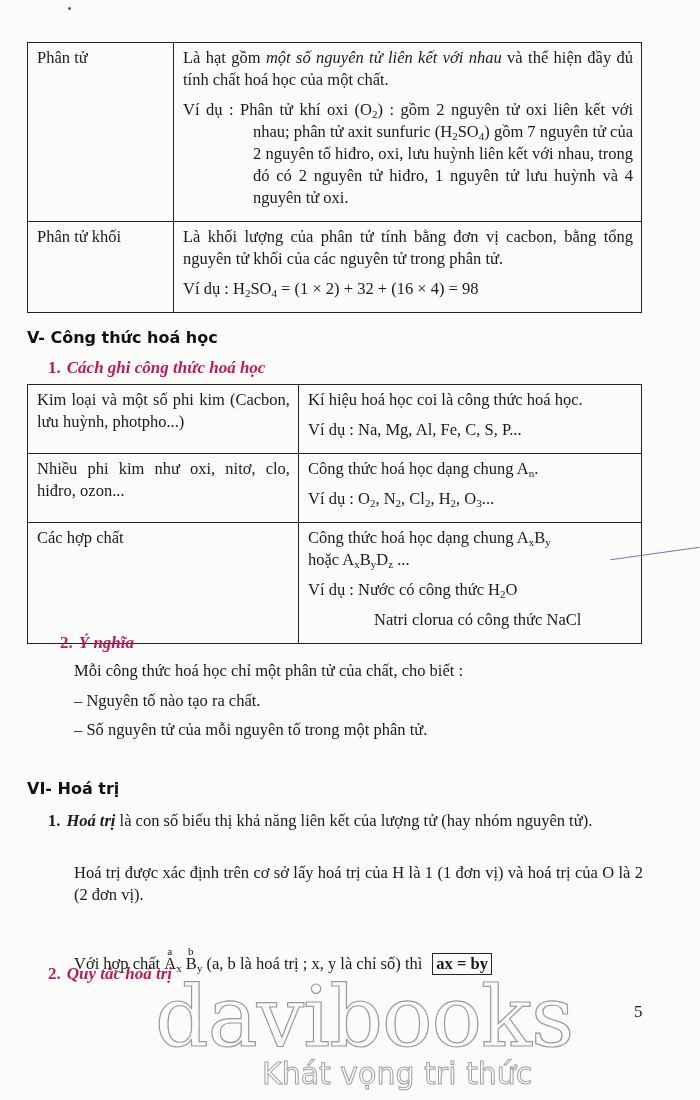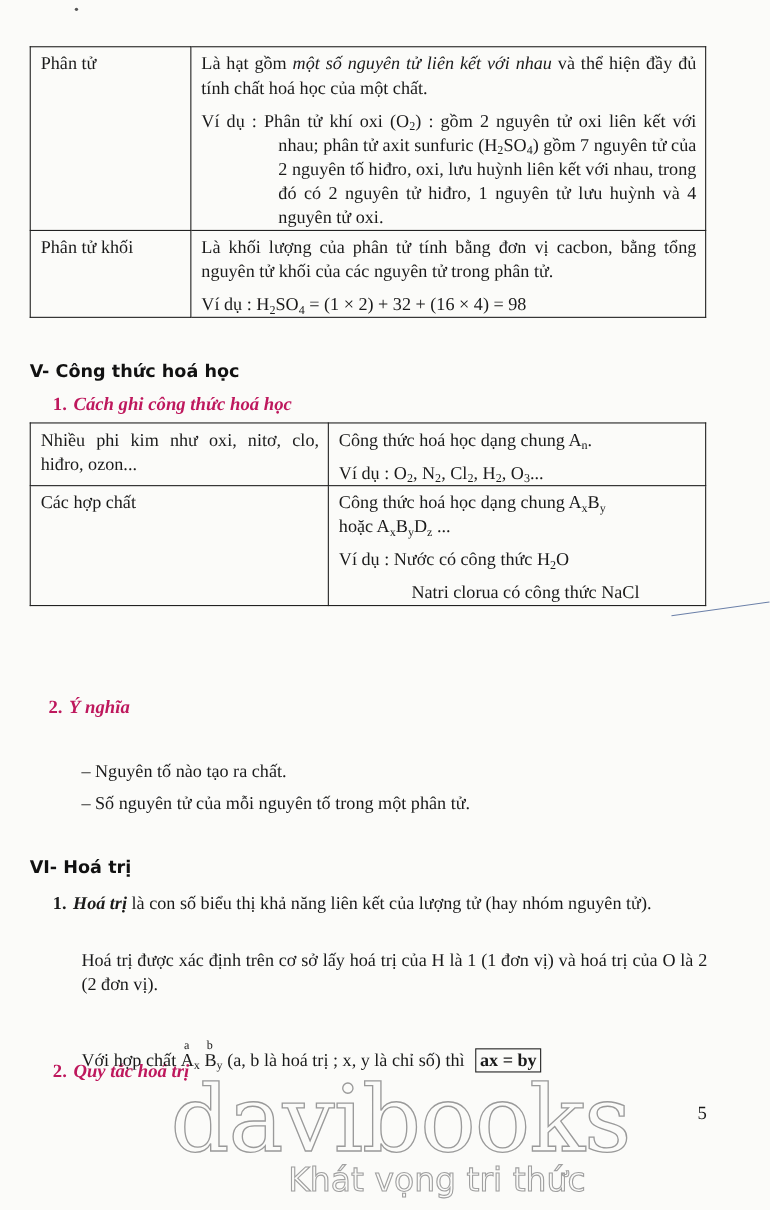--- a/index.html
+++ b/index.html
@@ -4,21 +4,21 @@
 <style>
   html, body { margin: 0; padding: 0; }
   body {
     width: 700px; height: 1100px; background: #fbfbf9; position: relative; overflow: hidden;
     font-family: "DejaVu Serif", "Liberation Serif", serif; color: #1a1a1a;
   }
   .page { position: absolute; left: 0; top: 0; width: 700px; height: 1100px; }
   .dot { position: absolute; left: 68px; top: 7px; width: 3px; height: 3px; background: #555; border-radius: 50%; }
 
   table.t { position: absolute; border-collapse: collapse; font-family: "Liberation Serif", "DejaVu Serif", serif; font-size: 16.5px; line-height: 22px; }
-  table.t td { border: 1.6px solid #222; vertical-align: top; padding: 4px 8px 0 9px; }
+  table.t td { border: 1.6px solid #222; vertical-align: top; padding: 4px 8px 12px 9px; }
   .p { margin: 0; }
   .gap { margin-top: 8px; }
   .ex { padding-left: 70px; text-indent: -70px; text-align: justify; }
   .just { text-align: justify; }
   sub { font-size: 11px; line-height: 0; vertical-align: -3px; }
 
   #t1 { left: 27px; top: 42px; width: 615px; }
   #t1 td.c1 { width: 128px; }
   #t2 { left: 27px; top: 384px; width: 615px; }
   #t2 td.c1 { width: 253px; }
@@ -60,39 +60,47 @@
       </td>
     </tr>
   </tbody>
     </table>
 
   <div class="h2" style="left:27px; top:328px;">V- Công thức hoá học</div>
   <div class="h3" style="left:48px; top:358px;"><span class="num">1.</span><span>Cách ghi công thức hoá học</span></div>
 
   <table class="t" id="t2">
     <tbody>
+        <tr>
+      <td class="c1 just">Kim loại và một số phi kim (Cacbon, lưu huỳnh, photpho...)</td>
+      <td>
+        <p class="p">Kí hiệu hoá học coi là công thức hoá học.</p>
+        <p class="p gap">Ví dụ : Na, Mg, Al, Fe, C, S, P...</p>
+      </td>
+    </tr>
     <tr>
       <td class="c1 just">Nhiều phi kim như oxi, nitơ, clo, hiđro, ozon...</td>
       <td>
         <p class="p"><span>Công thức hoá học dạng chung A</span><sub>n</sub><span>.</span></p>
         <p class="p gap"><span>Ví dụ : </span><span id="ex-items"><span>O</span><sub>2</sub><span>, </span><span>N</span><sub>2</sub><span>, </span><span>Cl</span><sub>2</sub><span>, </span><span>H</span><sub>2</sub><span>, </span><span>O</span><sub>3</sub><span>...</span></span></p>
       </td>
     </tr>
     <tr>
       <td class="c1">Các hợp chất</td>
       <td>
         <p class="p just"><span>Công thức hoá học dạng chung A</span><sub>x</sub><span>B</span><sub>y</sub><br><span>hoặc A</span><sub>x</sub><span>B</span><sub>y</sub><span>D</span><sub>z</sub><span> ...</span></p>
         <p class="p gap"><span>Ví dụ : Nước có công thức H</span><sub>2</sub><span>O</span></p>
         <p class="p gap" style="padding-left:66px;">Natri clorua có công thức NaCl</p>
       </td>
     </tr>
   </tbody>
     </table>
 
-  <div class="h3" style="left:44px; top:633px;"><span class="num">2.</span><span>Ý nghĩa</span></div>
+  <div class="h3" style="left:60px; top:633px;"><span class="num">2.</span><span>Ý nghĩa</span></div>
+  <div class="txt" style="left:74px; top:660px;">Mỗi công thức hoá học chỉ một phân tử của chất, cho biết :</div>
   <div class="txt" style="left:74px; top:690px;text-align:right;">– Nguyên tố nào tạo ra chất.</div>
   <div class="txt" style="left:74px; top:719px;">– Số nguyên tử của mỗi nguyên tố trong một phân tử.</div>
 
   <div class="h2" style="left:27px; top:779px;">VI- Hoá trị</div>
   <div class="txt just" style="left:48px; top:810px; width:595px;">
     <b style="margin-right:6px;">1.</b><span class="bi">Hoá trị</span><span> là con số biểu thị khả năng liên kết của lượng tử (hay nhóm nguyên tử).</span>
   </div>
   <div class="txt just" style="left:74px; top:862px; width:569px;">Hoá trị được xác định trên cơ sở lấy hoá trị của H là 1 (1 đơn vị) và hoá trị của O là 2 (2 đơn vị).</div>
   <div class="h3" style="left:48px; top:964px;"><span class="num">2.</span><span>Quy tắc hoá trị</span></div>
   <div class="txt" style="left:74px; top:953px;">

